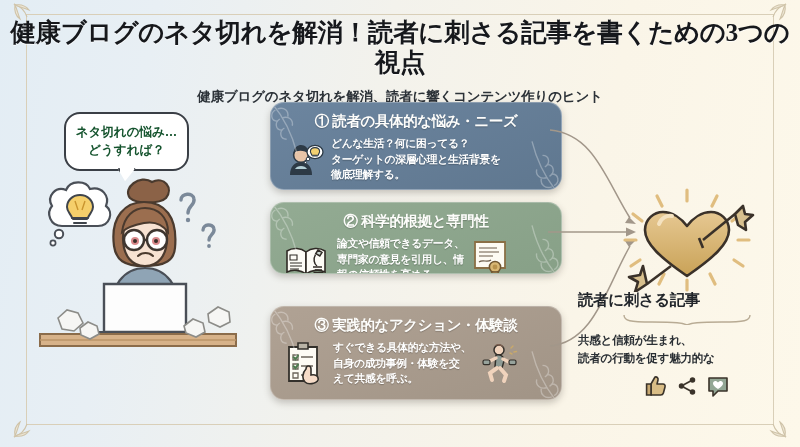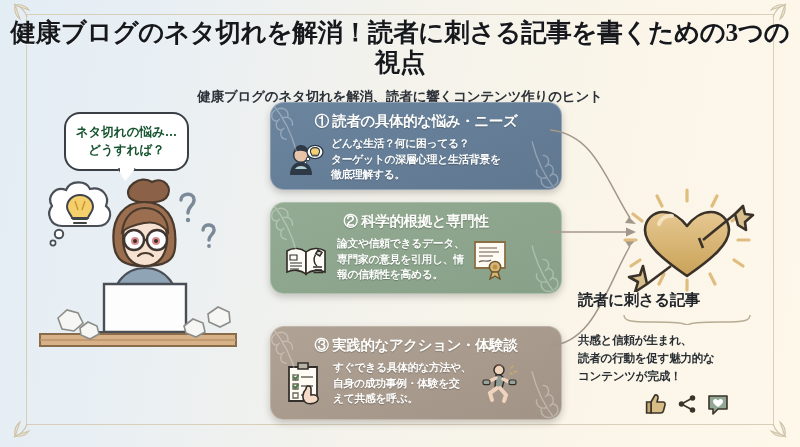--- a/index.html
+++ b/index.html
@@ -53,21 +53,21 @@
 
   
   .cards { position:absolute; left:270px; top:102px; width:292px; }
   .card {
     position:relative; border-radius:14px; margin-bottom:12px;
     padding:9px 13px 11px; overflow:hidden;
     box-shadow:0 3px 7px rgba(60,55,45,.26);
     border:1px solid rgba(255,255,255,.28);
   }
   .card.c1 { background:linear-gradient(160deg,#6c859f 0%,#5f778f 100%); height:88px; }
-  .card.c2 { background:linear-gradient(160deg,#93ab93 0%,#87a087 100%); height:92px; }
+  .card.c2 { background:linear-gradient(160deg,#93ab93 0%,#87a087 100%); height:72px; }
   .card.c3 { background:linear-gradient(160deg,#b0a294 0%,#a19486 100%); height:94px;margin-top:32px; }
   .card-head {
     text-align:center; font-size:14.5px; font-weight:bold;
     color:#fdfdfb; letter-spacing:-0.4px; margin-bottom:5px;
     text-shadow:0 1px 1px rgba(0,0,0,.22);
   }
   .card-body { display:flex; align-items:center; gap:7px; }
   .card-text {
     font-size:10.8px; font-weight:bold; color:#ffffff;
     line-height:1.45; letter-spacing:-0.3px;
@@ -398,21 +398,20 @@
       </g>
     </svg>
   </div>
   <div class="result-title">読者に刺さる記事</div>
   <svg class="brace" viewBox="0 0 130 11">
     <path d="M2 1 C2 7 8 8 30 8 C55 8 60 9 65 11 C70 9 75 8 100 8 C122 8 128 7 128 1" fill="none" stroke="#b8ab94" stroke-width="1.4"></path>
   </svg>
   <div class="result-text">
     <div>共感と信頼が生まれ、</div>
     <div>読者の行動を促す魅力的な</div>
-    <div>コンテンツが完成！</div>
   </div>
   <div class="social">
     <svg width="24" height="24" viewBox="0 0 24 24">
       <path d="M7 10 L11 3 C13 2.5 14.5 4 14 6 L13 10 L19 10 C20.6 10 21.5 11.4 21 13
                L19.4 19 C19 20.4 18 21 16.6 21 L7 21 Z" fill="#d9bd86" stroke="#3a332a" stroke-width="1.6" stroke-linejoin="round"></path>
       <path d="M2.6 10 h4.4 v11 h-4.4 Z" fill="#c8a972" stroke="#3a332a" stroke-width="1.6"></path>
     </svg>
     <svg width="22" height="22" viewBox="0 0 24 24">
       <g stroke="#3a332a" stroke-width="1.8">
           <path d="M16 6.5 L8.4 10.6"></path>

